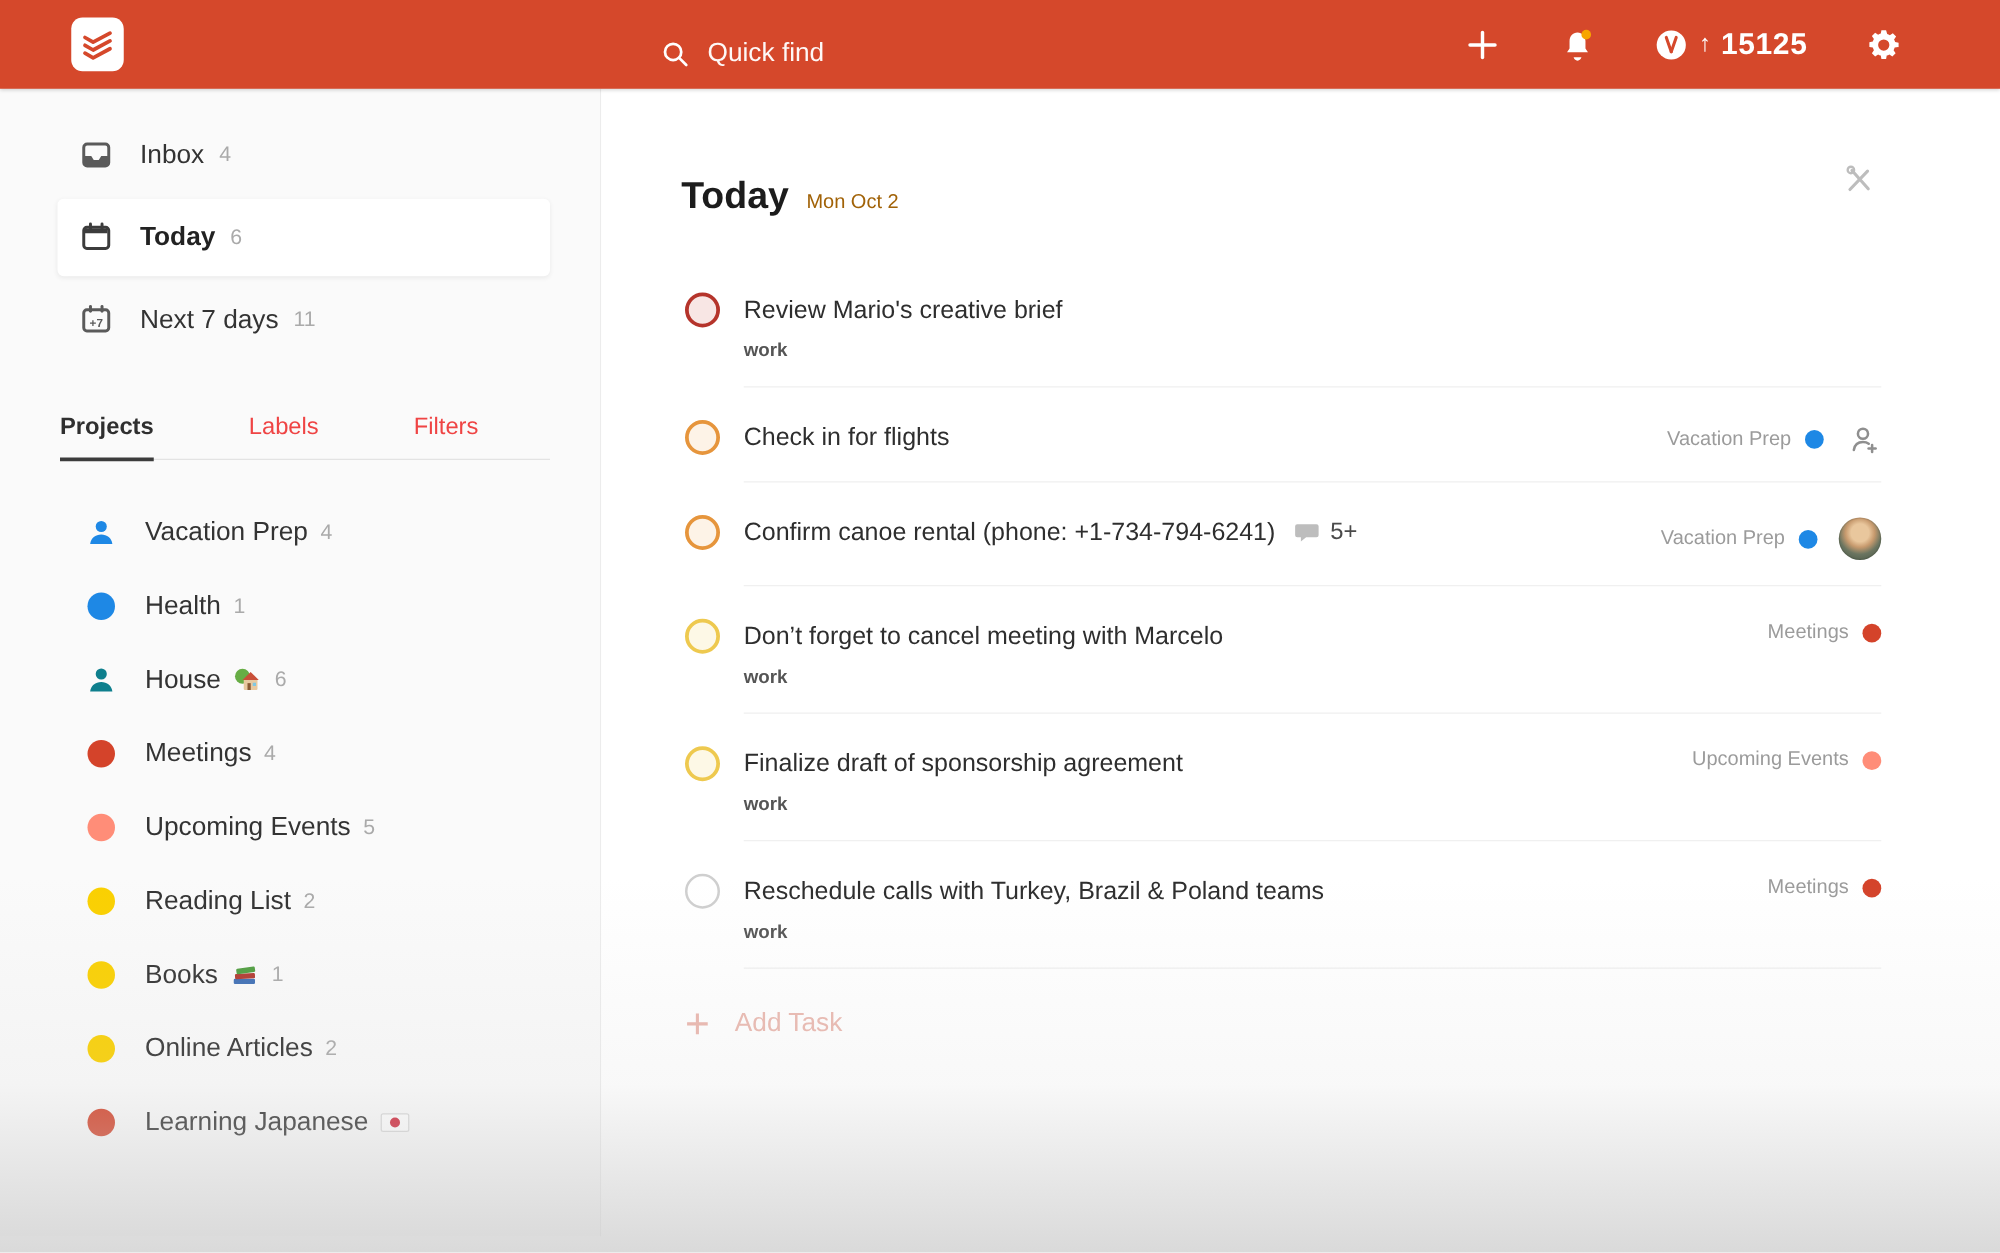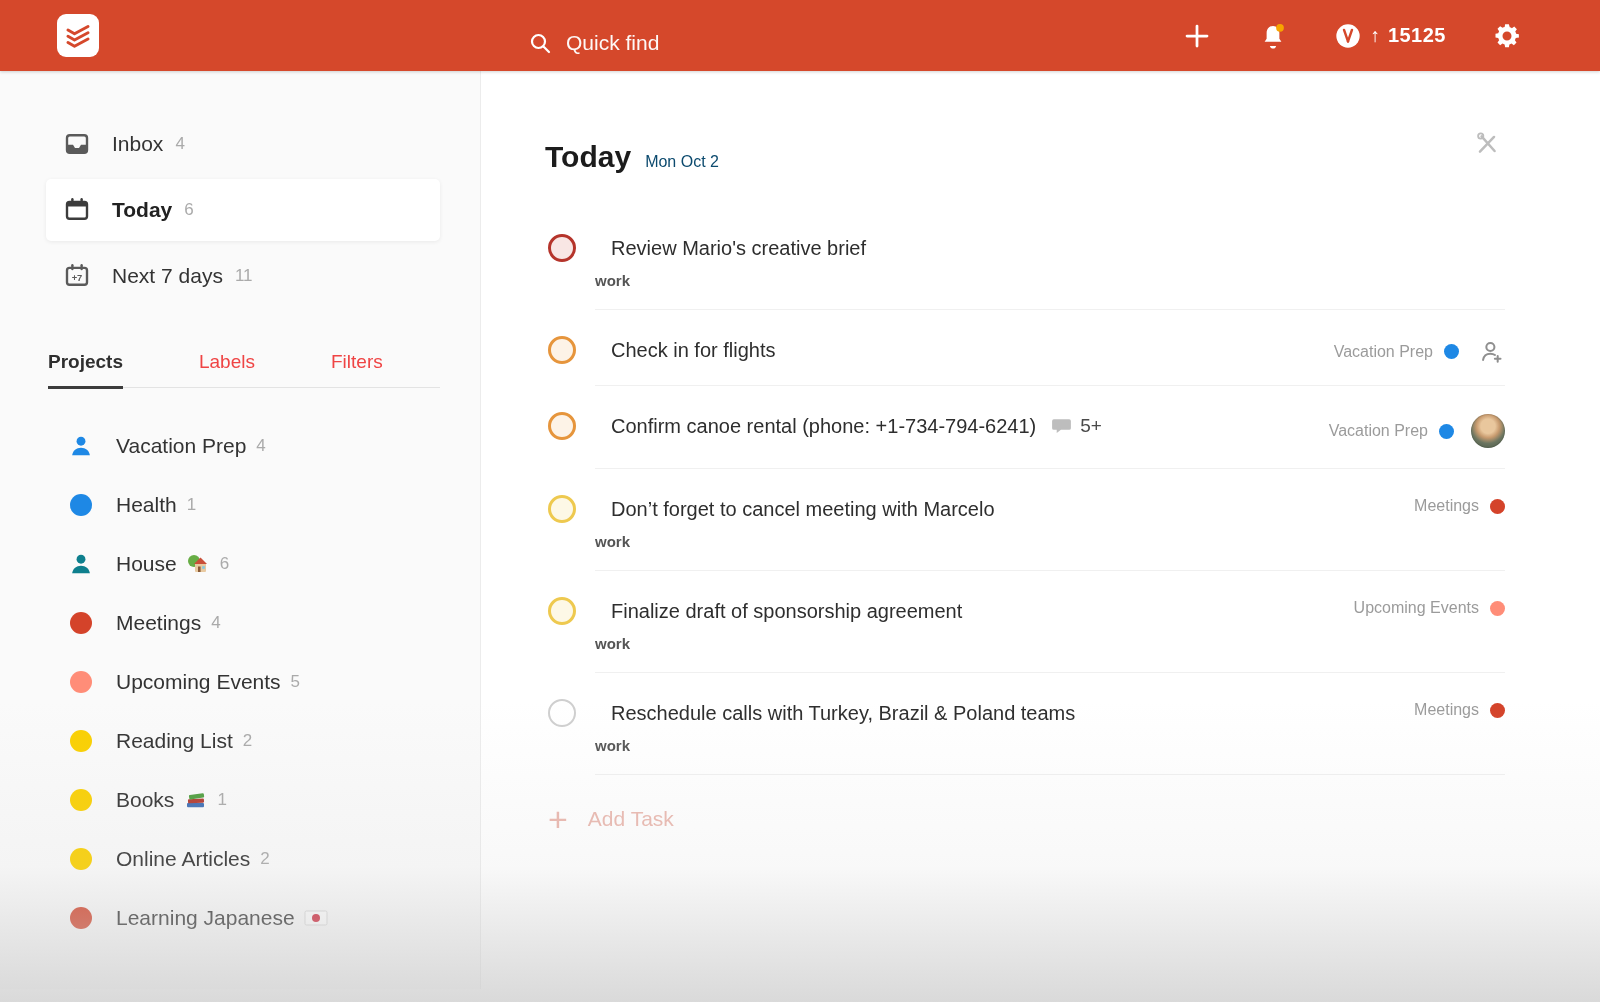--- a/index.html
+++ b/index.html
@@ -9,26 +9,26 @@
   
   .topbar { position:absolute; top:0; left:0; width:1600px; height:71px;
     background:#d5482b; box-shadow:0 1px 3px rgba(0,0,0,.18); z-index:30;
     display:flex; align-items:center; }
   .logo { position:absolute; left:57px; top:14px; width:42px; height:43px;
     background:#fff; border-radius:9px; display:flex; align-items:center; justify-content:center; }
   .search { position:absolute; left:528px; top:0; height:86px; display:flex; align-items:center; gap:14px; }
   .search .q { color:rgba(255,255,255,.96); font-size:21px; }
   .top-right { position:absolute; right:78px; top:0; height:71px; display:flex; align-items:center; gap:46px; }
   .karma { display:flex; align-items:center; gap:8px; color:#fff; }
-  .karma .pts { font-size:20px; font-weight:bold; letter-spacing:.5px; }
+  .karma .pts { font-size:24px; font-weight:bold; letter-spacing:.5px; }
   .karma .arrow { font-size:19px; font-weight:bold; }
 
   
   .sidebar { position:absolute; top:71px; left:0; width:481px; bottom:13px;
-    background:#fafafa; border-right:1px solid #ececec; padding-top:44px; }
+    background:#fafafa; border-right:1px solid #ececec; padding-top:24px; }
   .nav-item { display:flex; align-items:center; height:58px; padding-left:62px; cursor:pointer; }
   .nav-item .nico { width:30px; display:flex; justify-content:center; margin-right:20px; }
   .nav-label { font-size:21px; color:#333; }
   .nav-count { font-size:17px; color:#aaa; margin-left:12px; }
   .nav-item.selected { background:#fff; margin:6px 40px 6px 46px; padding-left:16px;
     height:62px; border-radius:5px; box-shadow:0 1px 4px rgba(0,0,0,.07); }
   .nav-item.selected .nav-label { font-weight:bold; color:#222; }
 
   .tabs { display:flex; margin:46px 40px 0 48px; border-bottom:1px solid #e3e3e3; }
   .tab { font-size:19px; color:#ef4444; padding-bottom:13px; cursor:pointer; }
@@ -40,33 +40,33 @@
   .proj-ico { width:26px; display:flex; justify-content:center; align-items:center; margin-right:22px; }
   .pdot { width:22px; height:22px; border-radius:50%; }
   .proj-name-s { font-size:21px; color:#333; }
   .proj-count { font-size:17px; color:#aaa; margin-left:10px; }
   .emoji-ico { margin-left:9px; display:flex; align-items:center; }
 
   
   .main { position:absolute; top:71px; left:481px; right:0; bottom:0; background:#fff; }
   .main-header { position:relative; margin:58px 95px 0 64px; display:flex; align-items:baseline; }
   .title { font-size:30px; font-weight:bold; color:#1c1c1c; }
-  .date { font-size:16px; color:#0c4a6e; margin-left:14px;margin-top:24px; }
+  .date { font-size:16px; color:#a16207; margin-left:14px;margin-top:24px; }
   .tools { position:absolute; right:5px; top:2px; }
 
   .tasks { margin:34px 95px 0 67px; }
   .task { position:relative; display:flex; align-items:flex-start; padding:25px 0 21px 0; }
   .task::after { content:""; position:absolute; left:47px; right:0; bottom:0; height:1px; background:#f0f0f0; }
   .cb { flex:0 0 28px; width:28px; height:28px; border-radius:50%; margin-top:1px; cursor:pointer; }
   .cb.p1 { border:3px solid #b5342b; background:#f8e6e4; }
   .cb.p2 { border:3px solid #e6953c; background:#fdf3e7; }
   .cb.p3 { border:3px solid #eec94f; background:#fdf8e6; }
   .cb.p4 { border:2px solid #cfcfcf; background:#fff; }
   .task-body { margin-left:19px; flex:1; }
-  .task-line { display:flex; align-items:center;margin-left:16px; }
+  .task-line { display:flex; align-items:center; }
   .task-title { font-size:20px; color:#2e2e2e; line-height:30px; }
   .comment-chip { display:flex; align-items:center; margin-left:14px; gap:7px; }
   .comment-count { font-size:19px; color:#4a4a4a; }
   .task-label { font-size:15px; color:#555; margin-top:9px;font-weight:bold; }
   .task-meta { display:flex; align-items:center; gap:11px; margin-top:3px; }
   .proj-name { font-size:16px; color:#9b9b9b; }
   .proj-dot { width:15px; height:15px; border-radius:50%; }
   .avatar { width:34px; height:34px; border-radius:50%; margin-left:6px;
     background:radial-gradient(circle at 50% 36%, #e9c79d 0 26%, #c79a6e 42%, #6b7560 62%, #41503f 100%);
     box-shadow:inset 0 0 0 1px rgba(0,0,0,.08); }

